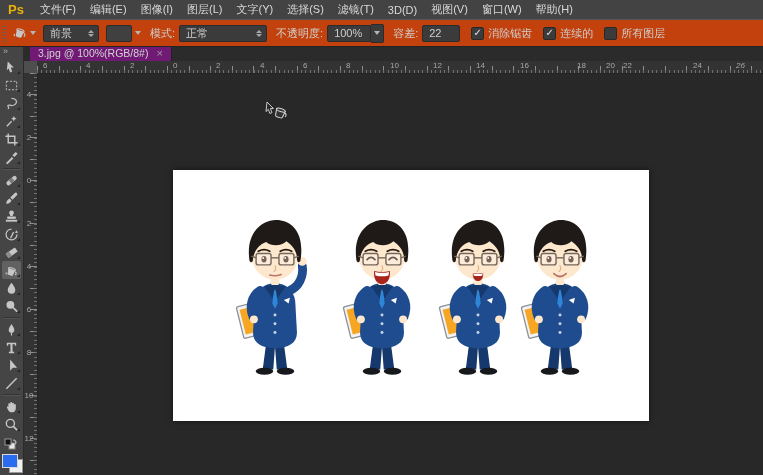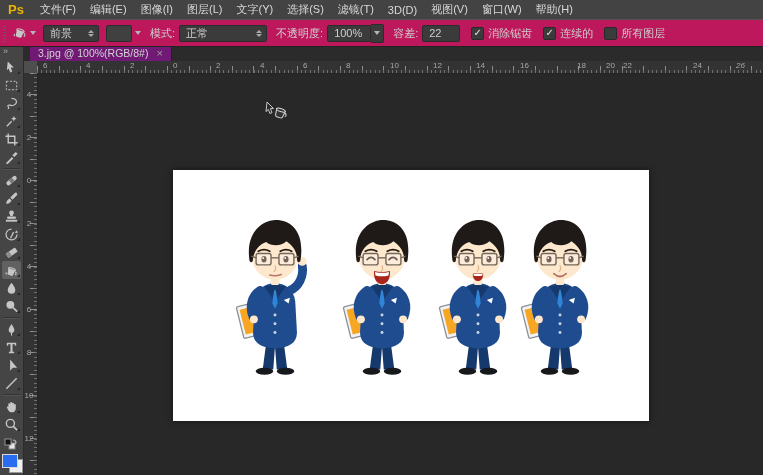--- a/index.html
+++ b/index.html
@@ -7,21 +7,21 @@
          font-family:"Liberation Sans","DejaVu Sans",sans-serif;}
 
   
   .menubar{position:absolute;top:0;left:0;right:0;height:19px;background:#434343;
            border-bottom:1px solid #2a2a2a;display:flex;align-items:center;
            color:#d9d9d9;font-size:11px;z-index:6;}
   .logo{color:#eab308;font-weight:700;font-size:13px;padding:0 9px 0 8px;}
   .menu-item{padding:0 7px;height:100%;display:flex;align-items:center;cursor:default;white-space:nowrap;}
 
   
-  .optionsbar{position:absolute;top:19px;left:0;right:0;height:26px;background:#be185d;
+  .optionsbar{position:absolute;top:19px;left:0;right:0;height:26px;background:#c2410c;
               border-top:1px solid #555;border-bottom:1px solid #232323;display:flex;
               align-items:center;color:#cfcfcf;font-size:11px;z-index:6;}
   .grip{width:3px;height:18px;margin:0 4px 0 3px;
         background:repeating-linear-gradient(0deg,#5d5d5d 0 1px,transparent 1px 3px);}
   .tool-preview{display:flex;align-items:center;gap:2px;margin:0 7px 0 2px;}
   .tool-preview svg{width:16px;height:16px;}
   .dd-arrow{width:0;height:0;border-left:3px solid transparent;border-right:3px solid transparent;
             border-top:4px solid #b5b5b5;}
   .field{background:#3b3b3b;border:1px solid #2c2c2c;border-radius:2px;height:17px;
          display:flex;align-items:center;padding:0 4px 0 6px;gap:5px;box-sizing:border-box;}

